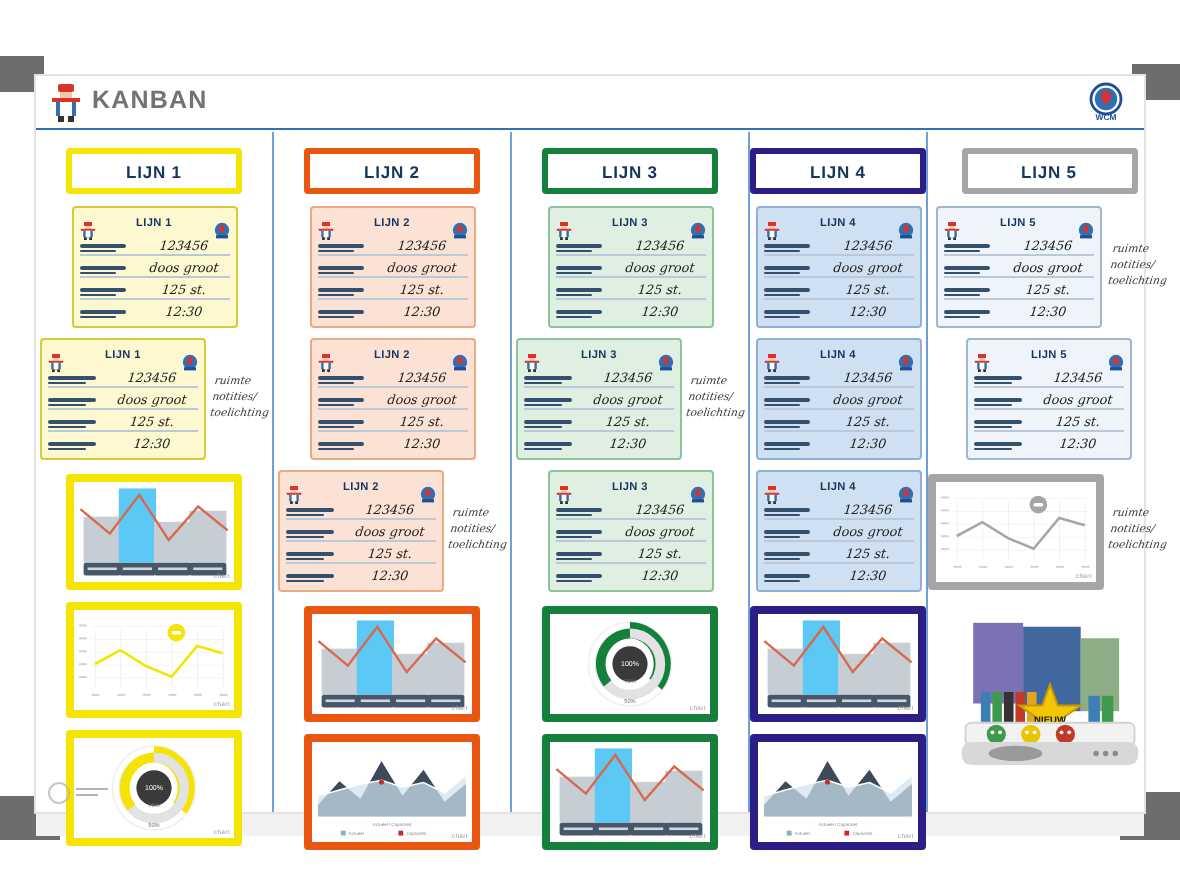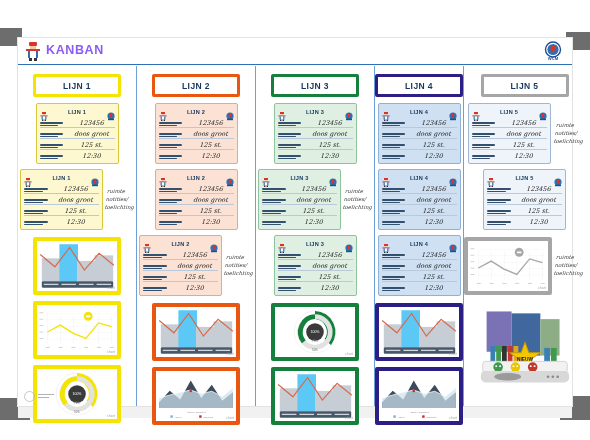--- a/index.html
+++ b/index.html
@@ -19,21 +19,21 @@
   .shadow-tl{position:absolute;left:0;top:28px;width:22px;height:18px;background:#6d6d6d;}
   .shadow-bl{position:absolute;left:0;top:398px;width:30px;height:22px;background:#6d6d6d;}
   .shadow-tr{position:absolute;left:566px;top:32px;width:24px;height:18px;background:#6d6d6d;}
   .shadow-br{position:absolute;left:560px;top:396px;width:30px;height:24px;background:#6d6d6d;}
   .strip-bottom{position:absolute;left:18px;top:404px;width:554px;height:14px;background:#f1f1f1;}
 
   
   .hdr{position:absolute;left:0;top:0;width:554px;height:26px;background:#ffffff;border-bottom:1.6px solid #2f6fb5;}
   .hdr-title{
     position:absolute;left:28px;top:5px;
-    font-size:12.5px;font-weight:bold;color:#8b5cf6;letter-spacing:.6px;
+    font-size:12.5px;font-weight:bold;color:#737373;letter-spacing:.6px;
   }
   .hdr-mark{position:absolute;left:6px;top:3px;width:18px;height:20px;}
   .wcm{position:absolute;right:8px;top:2px;width:22px;height:22px;}
 
   
   .cols{position:absolute;left:0;top:28px;width:554px;height:340px;display:flex;}
   .col{flex:1 1 0;position:relative;border-right:1px solid #6f9fd8;}
   .col:last-child{border-right:none;}
 
   .col-head{

